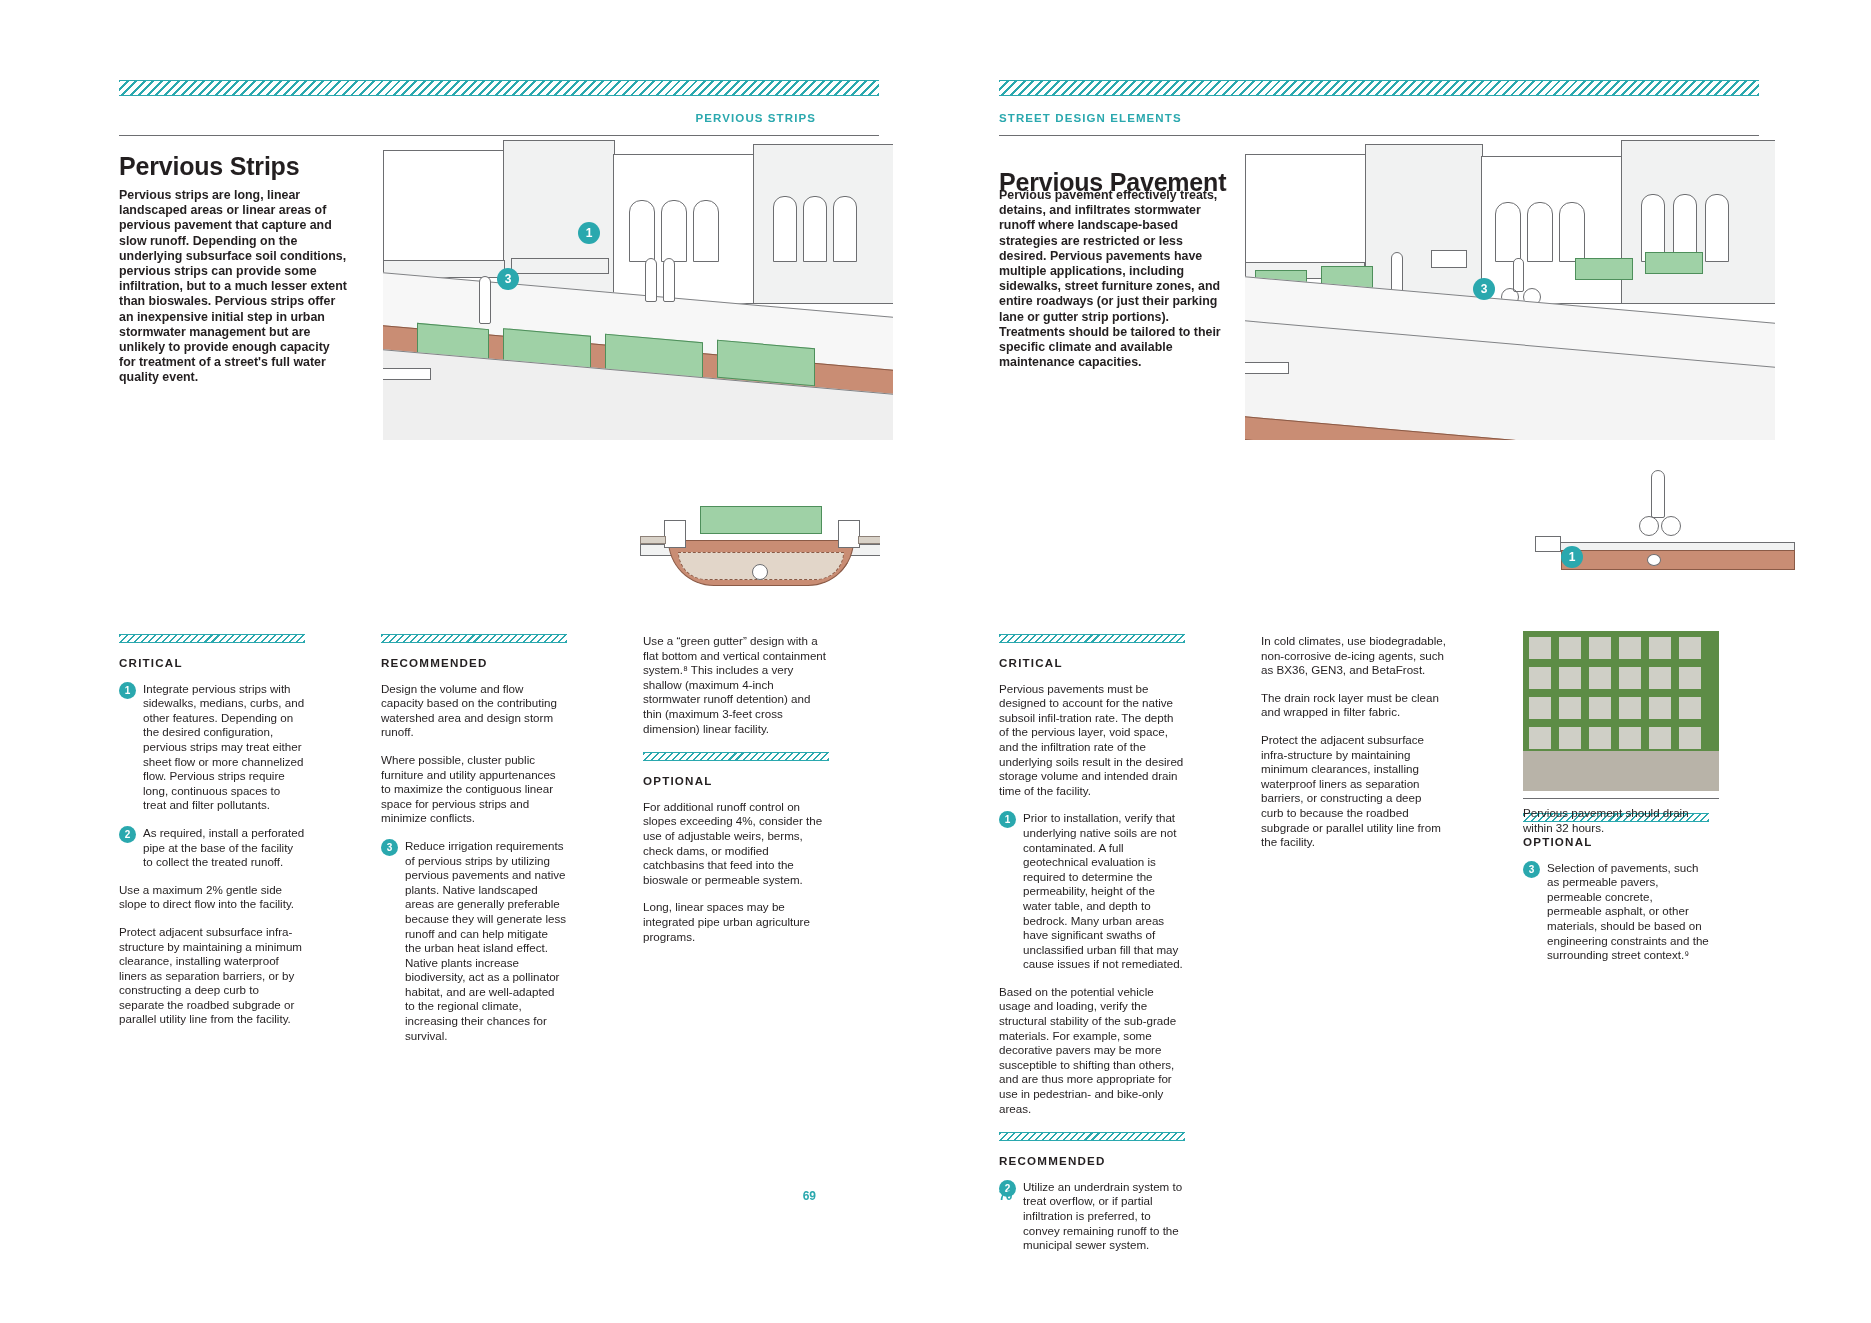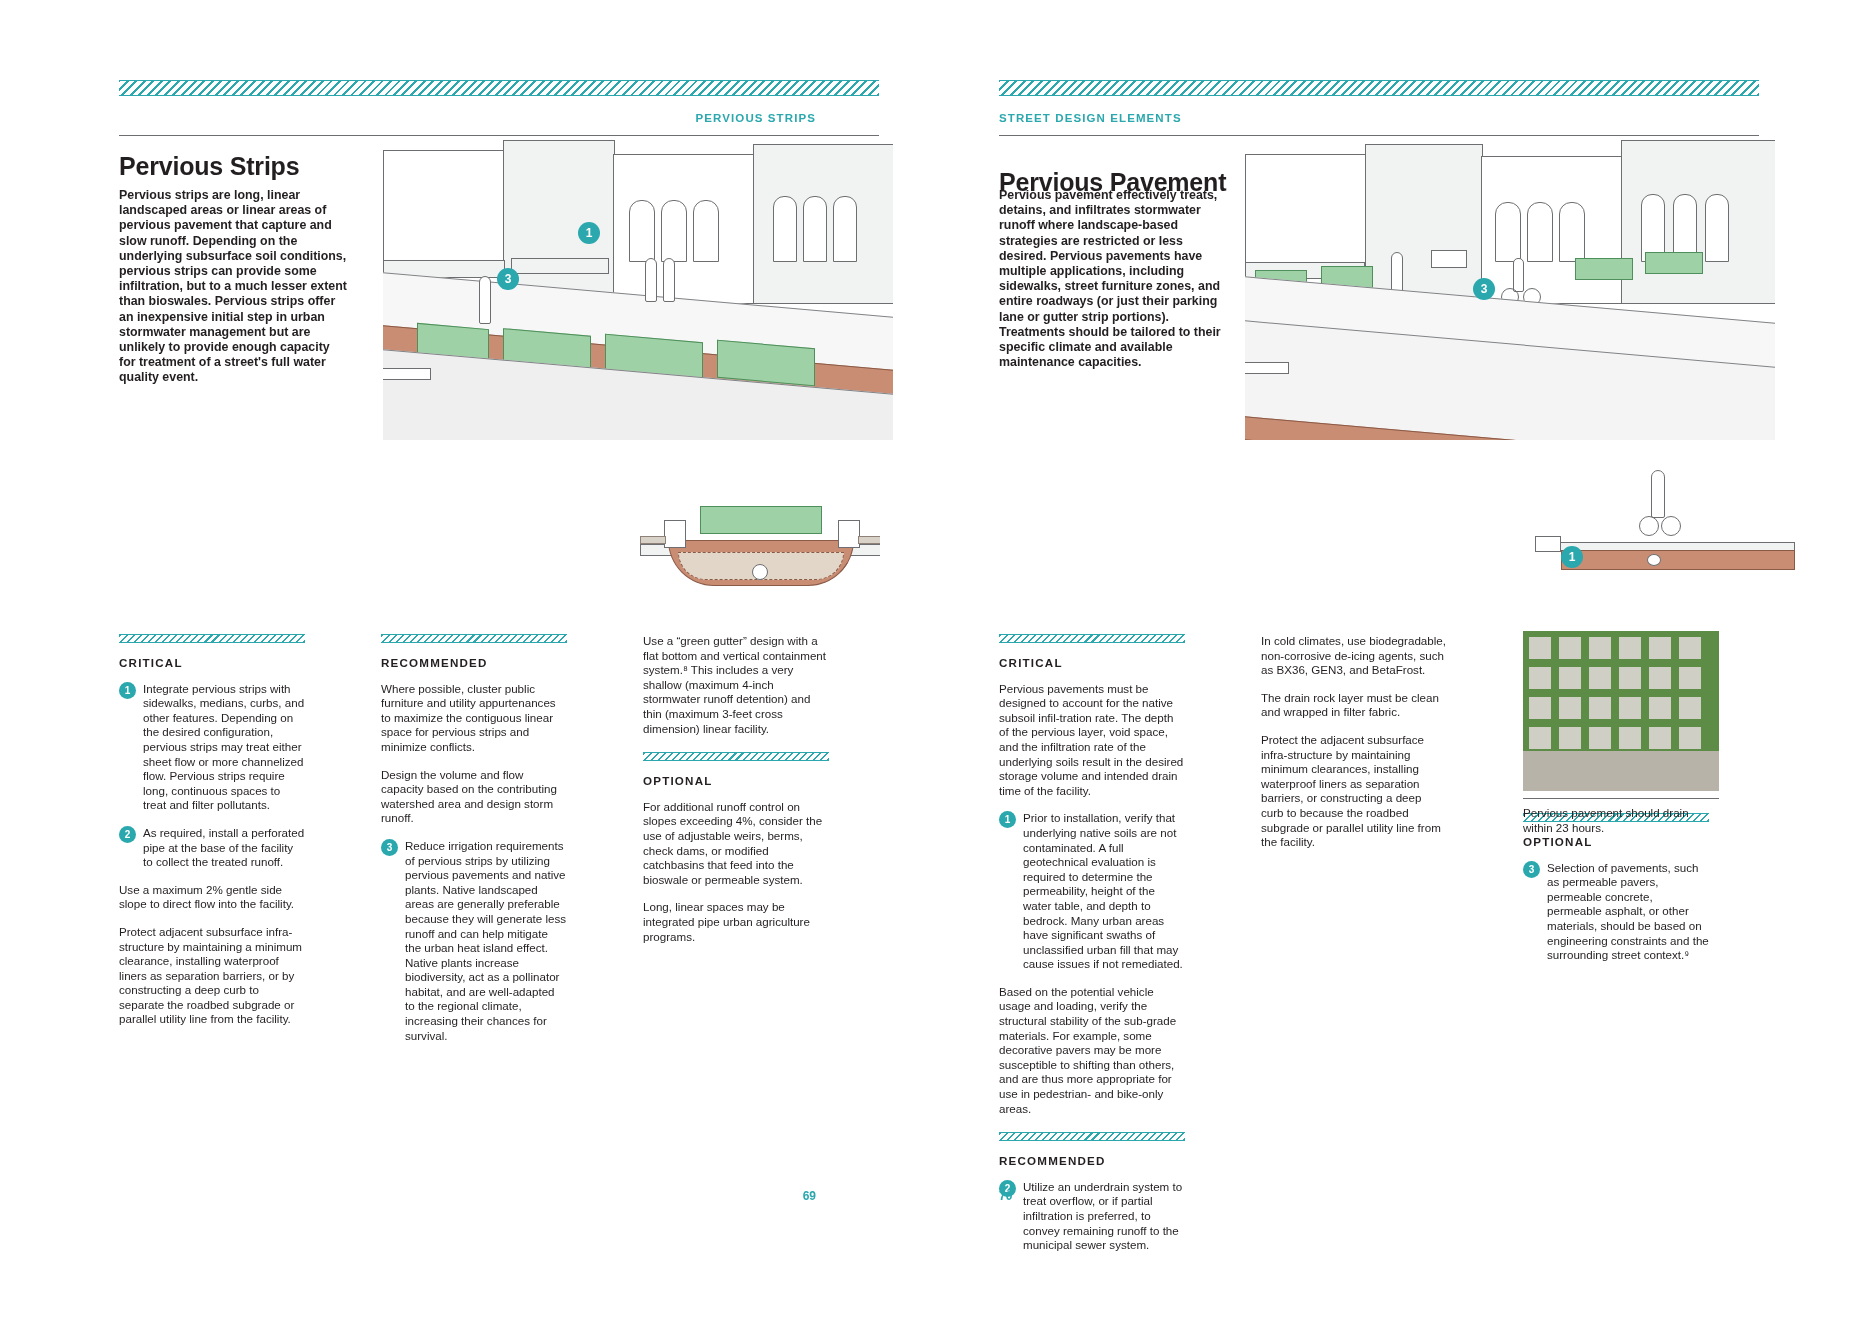--- a/index.html
+++ b/index.html
@@ -278,22 +278,22 @@
         <span class="num-badge">2</span>
         <span>As required, install a perforated pipe at the base of the facility to collect the treated runoff.</span>
       </div>
       <div class="para">Use a maximum 2% gentle side slope to direct flow into the facility.</div>
       <div class="para">Protect adjacent subsurface infra-structure by maintaining a minimum clearance, installing waterproof liners as separation barriers, or by constructing a deep curb to separate the roadbed subgrade or parallel utility line from the facility.</div>
     </div>
 
     <div class="col" style="left:381px; top:634px;">
       <div class="hatch-small"></div>
       <div class="colhead">RECOMMENDED</div>
+      <div class="para">Design the volume and flow capacity based on the contributing watershed area and design storm runoff.</div>
       <div class="para">Where possible, cluster public furniture and utility appurtenances to maximize the contiguous linear space for pervious strips and minimize conflicts.</div>
-      <div class="para">Design the volume and flow capacity based on the contributing watershed area and design storm runoff.</div>
       <div class="num-item">
         <span class="num-badge">3</span>
         <span>Reduce irrigation requirements of pervious strips by utilizing pervious pavements and native plants. Native landscaped areas are generally preferable because they will generate less runoff and can help mitigate the urban heat island effect. Native plants increase biodiversity, act as a pollinator habitat, and are well-adapted to the regional climate, increasing their chances for survival.</span>
       </div>
     </div>
 
     <div class="col" style="left:643px; top:634px;">
       <div class="para">Use a “green gutter” design with a flat bottom and vertical containment system.⁸ This includes a very shallow (maximum 4-inch stormwater runoff detention) and thin (maximum 3-feet cross dimension) linear facility.</div>
       <div class="hatch-small" style="margin-top:16px;"></div>
       <div class="colhead">OPTIONAL</div>
@@ -412,18 +412,18 @@
       <div class="pav" style="left:156px; top:66px; width:22px; height:22px;"></div>
       <div class="pav" style="left:6px; top:96px; width:22px; height:22px;"></div>
       <div class="pav" style="left:36px; top:96px; width:22px; height:22px;"></div>
       <div class="pav" style="left:66px; top:96px; width:22px; height:22px;"></div>
       <div class="pav" style="left:96px; top:96px; width:22px; height:22px;"></div>
       <div class="pav" style="left:126px; top:96px; width:22px; height:22px;"></div>
       <div class="pav" style="left:156px; top:96px; width:22px; height:22px;"></div>
       <div class="path" style="left:0; top:120px; width:196px; height:40px;"></div>
     </div>
     <div class="rule-thin" style="left:588px; top:798px; width:196px;"></div>
-    <div class="caption" style="left:588px; top:806px;">Pervious pavement should drain within 23 hours.</div>
+    <div class="caption" style="left:588px; top:806px;">Pervious pavement should drain within 32 hours.</div>
 
     <div class="folio" style="left:64px;">70</div>
   </div>
 
 </div>
 
 </body></html>

